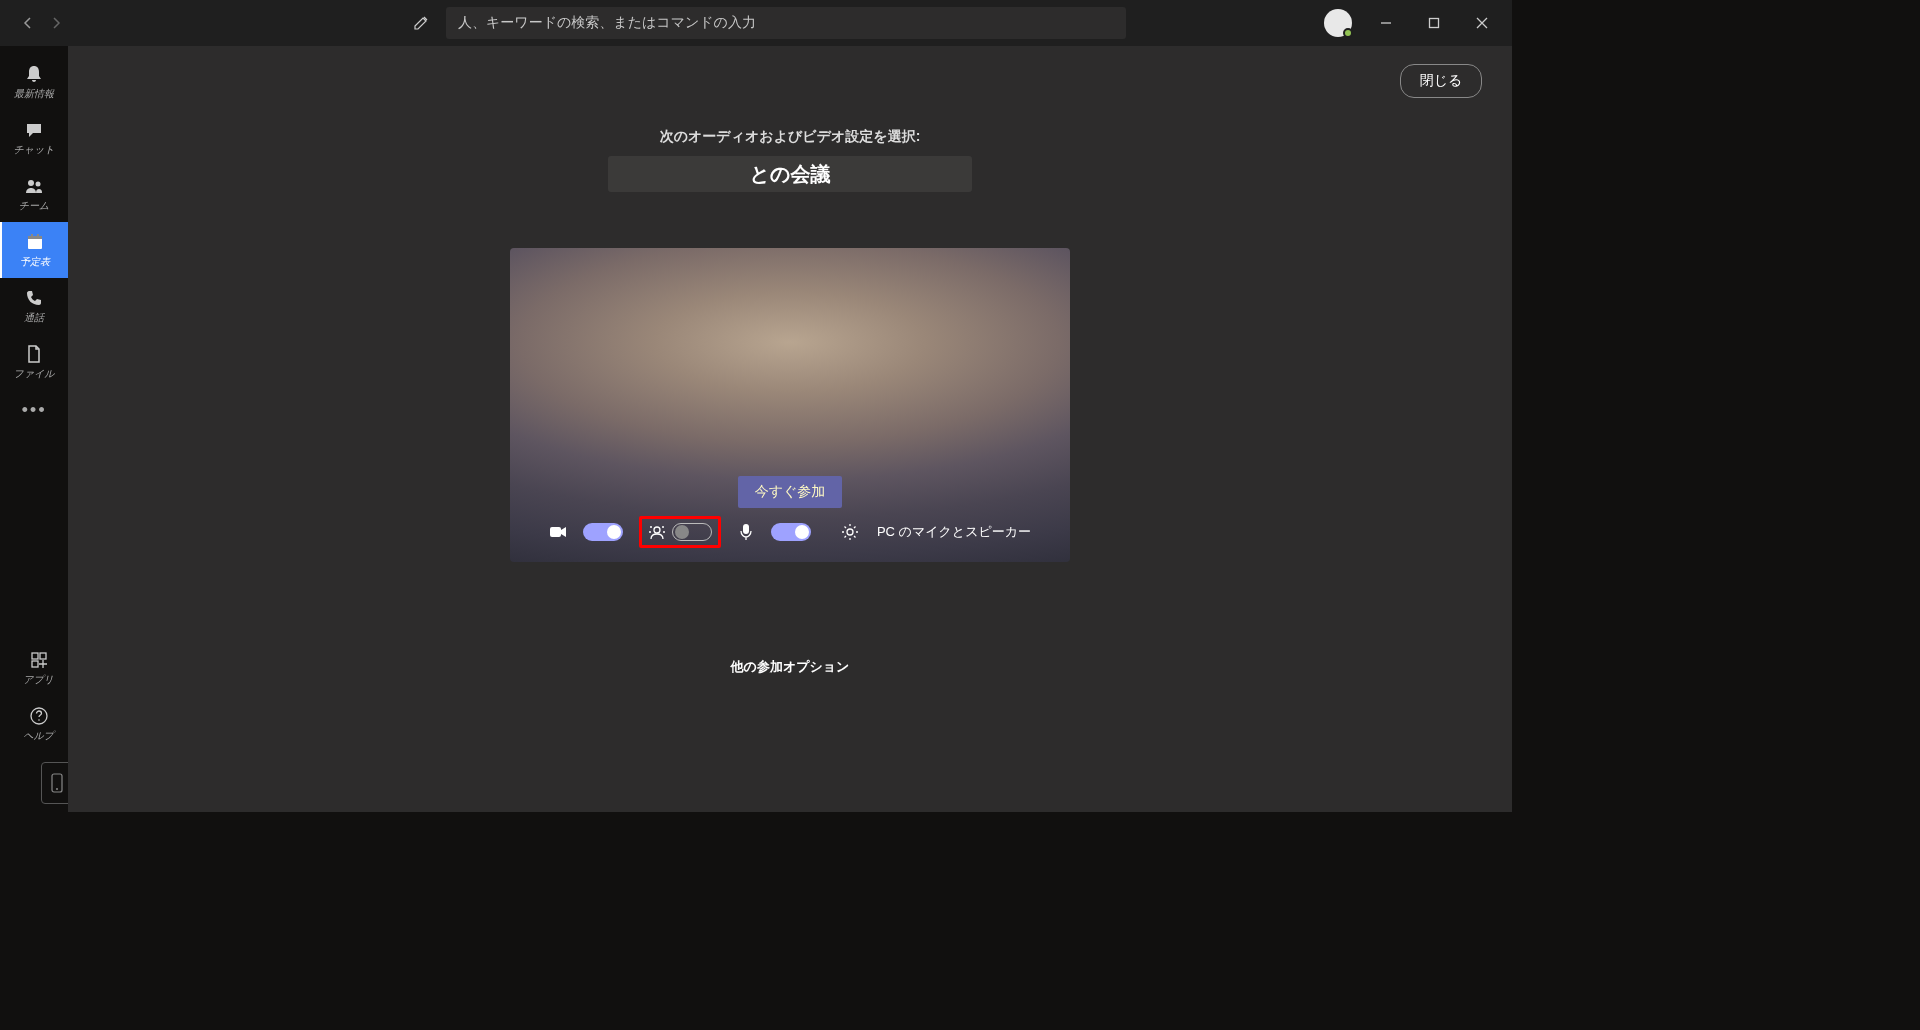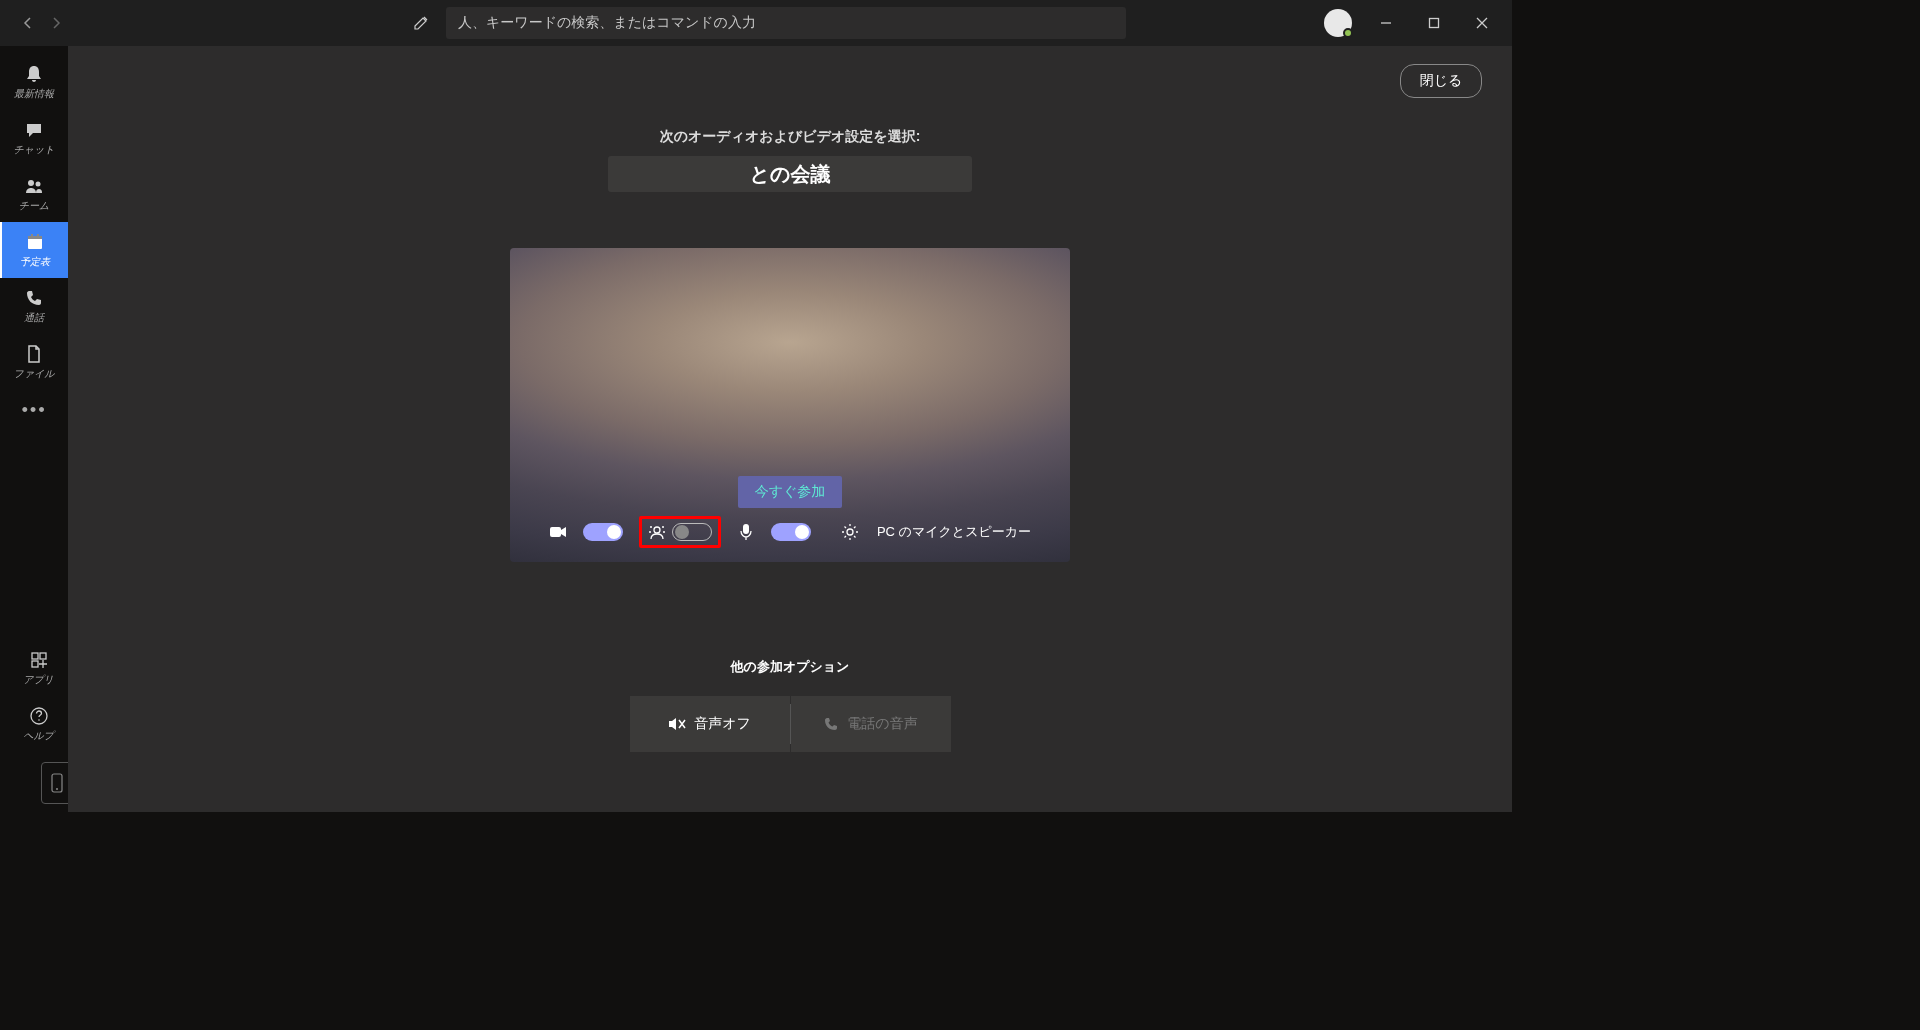--- a/index.html
+++ b/index.html
@@ -31,21 +31,21 @@
 
 
 .main { flex: 1; background: #2d2c2c; display: flex; flex-direction: column; align-items: center; position: relative; }
 .close-btn { position: absolute; top: 18px; right: 30px; width: 82px; height: 34px; border: 1px solid #888; background: transparent; color: #fff; border-radius: 14px; font-size: 14px; cursor: pointer; }
 
 .settings-label { margin-top: 82px; color: #dcdcdc; font-size: 14px; font-weight: bold; }
 .meeting-title-box { margin-top: 10px; width: 364px; height: 36px; background: #3b3a39; border-radius: 3px; display: flex; align-items: center; justify-content: center; font-size: 20px; font-weight: 700; }
 
 
 .preview { margin-top: 56px; width: 560px; height: 314px; background: radial-gradient(ellipse 120% 80% at 50% 30%, #b8a590 0%, #9a8778 20%, #7b6b68 40%, #5e5560 55%, #4a4552 70%, #3c3a48 85%, #2e2e3a 100%); border-radius: 4px; position: relative; overflow: hidden; }
-.join-btn { position: absolute; left: 50%; transform: translateX(-50%); top: 228px; width: 104px; height: 32px; background: #6264a7; color: #5eead4; border: none; border-radius: 2px; font-size: 14px; cursor: pointer; }
+.join-btn { position: absolute; left: 50%; transform: translateX(-50%); top: 228px; width: 104px; height: 32px; background: #6264a7; color: #fef9c3; border: none; border-radius: 2px; font-size: 14px; cursor: pointer; }
 .controls-row { position: absolute; bottom: 14px; left: 0; right: 0; display: flex; align-items: center; justify-content: center; gap: 16px; }
 .ctrl-icon { width: 18px; height: 18px; display: flex; align-items: center; justify-content: center; color: #fff; }
 .toggle { width: 40px; height: 18px; border-radius: 9px; position: relative; cursor: pointer; }
 .toggle.on { background: #9ea2ff; }
 .toggle.off { background: transparent; border: 1px solid #bbb; }
 .toggle .knob { position: absolute; top: 2px; width: 14px; height: 14px; border-radius: 50%; }
 .toggle.on .knob { right: 2px; background: #fff; }
 .toggle.off .knob { left: 2px; background: #888; top: 1px; }
 .highlight-box { border: 3px solid #f00; padding: 4px 6px; display: flex; align-items: center; gap: 6px; border-radius: 2px; }
 .device-label { color: #fff; font-size: 13px; margin-left: 2px; }
@@ -251,34 +251,14 @@
           <svg width="18" height="18" viewBox="0 0 18 18">
               <circle cx="9" cy="9" r="3" fill="none" stroke="#fff" stroke-width="1.3"></circle>
               <path d="M9 1 L9 3 M9 15 L9 17 M1 9 L3 9 M15 9 L17 9 M3.5 3.5 L5 5 M13 13 L14.5 14.5 M14.5 3.5 L13 5 M5 13 L3.5 14.5" stroke="#fff" stroke-width="1.3"></path>
             </svg>
         </span>
         <span class="device-label">PC のマイクとスピーカー</span>
       </div>
     </div>
 
     <div class="other-label">他の参加オプション</div>
-    <div class="options-row">
-      <div class="option-btn">
-        <span>
-          <svg width="18" height="16" viewBox="0 0 18 16">
-              <path d="M1 5 L4 5 L8 2 L8 14 L4 11 L1 11 Z" fill="#fff"></path>
-              <path d="M11 4 L17 12 M17 4 L11 12" stroke="#fff" stroke-width="1.5"></path>
-            </svg>
-        </span>
-        <span>音声オフ</span>
-      </div>
-      <div class="option-sep"></div>
-      <div class="option-btn disabled">
-        <span>
-          <svg width="16" height="16" viewBox="0 0 16 16">
-              <path d="M4 2 C3 2 2 3 2 4 C2 10 6 14 12 14 C13 14 14 13 14 12 L14 10 L11 9 L9.5 10.5 C8 10 6 8 5.5 6.5 L7 5 L6 2 Z" fill="#777"></path>
-            </svg>
-        </span>
-        <span>電話の音声</span>
-      </div>
-    </div>
   </div>
 </div>
 
 </body></html>

